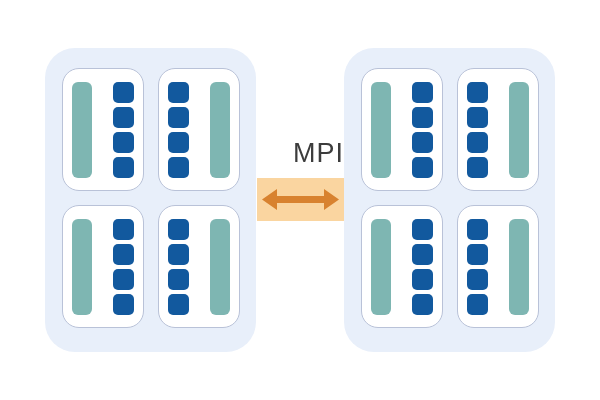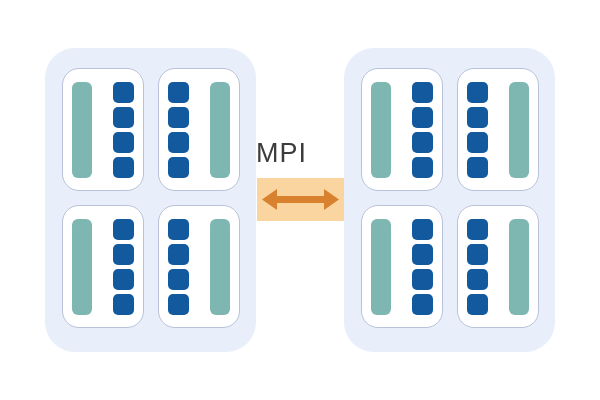--- a/index.html
+++ b/index.html
@@ -61,21 +61,21 @@
     border-radius: 5px;
     background: var(--core_blue, #12599E);
   }
   .mpi-label {
     position: absolute;
     left: 256px;
     top: 136px;
     width: 88px;
     height: 34px;
     line-height: 34px;
-    text-align: left;
+    text-align: right;
     font-size: 27px;
     font-weight: 400;
     letter-spacing: 1px;
     color: var(--label_color, #3C3C3C);
   }
   .arrow-box {
     position: absolute;
     left: 257px;
     top: 178px;
     width: 87px;

